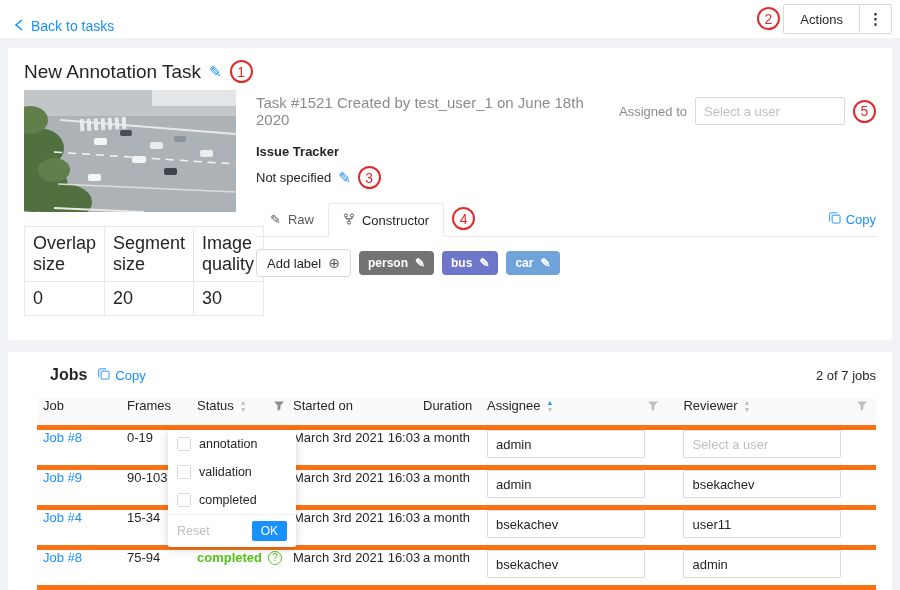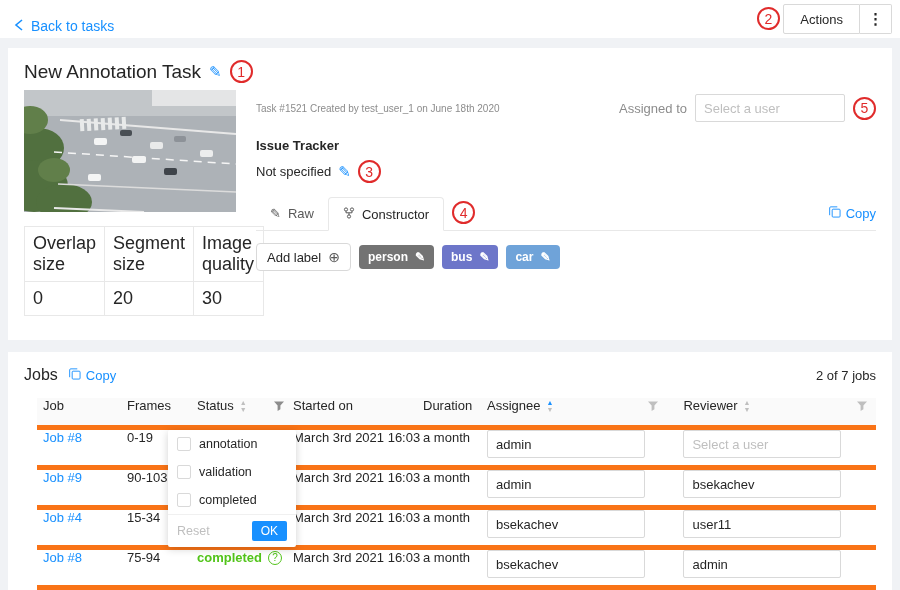--- a/index.html
+++ b/index.html
@@ -31,21 +31,21 @@
   
   .title-row { position:absolute; left:16px; top:12px; display:flex; align-items:center; gap:8px; }
   .task-title { font-size:19px; font-weight:500; color:#262626; }
   .pencil { color:#1890ff; font-size:15px; cursor:pointer; line-height:1; }
   .preview { position:absolute; left:16px; top:42px; width:212px; height:122px; }
   .params { position:absolute; left:16px; top:178px; border-collapse:collapse; font-size:18px; }
   .params th, .params td { border:1px solid #e8e8e8; padding:6px 8px; text-align:left;
                            font-weight:400; color:#262626; width:70px; vertical-align:top; }
   .right-col { position:absolute; left:248px; top:42px; right:16px; }
   .meta-row { display:flex; align-items:center; gap:8px; margin-top:4px; }
-  .meta { flex:1; color:#8c8c8c; font-size:10px; }
+  .meta { flex:1; color:#8c8c8c; font-size:15px; }
   .assigned-label { color:#8c8c8c; font-size:13px; }
   .select-input { width:150px; height:28px; border:1px solid #d9d9d9; border-radius:2px;
                   padding:0 8px; font-size:13px; color:#262626; font-family:"Liberation Sans", sans-serif; }
   input::placeholder { color:#bfbfbf; }
   .issue-title { margin-top:16px; font-weight:bold; font-size:13px; }
   .issue-row { margin-top:7px; display:flex; align-items:center; gap:7px; font-size:13px; }
   .tabs-row { margin-top:12px; display:flex; align-items:flex-end; border-bottom:1px solid #e8e8e8;
               height:36px; }
   .tab { display:flex; align-items:center; gap:7px; padding:0 14px; height:34px; font-size:13px;
          color:#595959; cursor:pointer; }
@@ -57,21 +57,21 @@
                font-size:13px; margin-bottom:9px; cursor:pointer; }
   .labels-row { margin-top:12px; display:flex; align-items:center; gap:8px; }
   .add-label-btn { display:flex; align-items:center; gap:7px; border:1px solid #d9d9d9; border-radius:4px;
                    height:28px; padding:0 10px; font-size:13px; background:#fff; cursor:pointer; }
   .plus-icon { font-size:14px; color:#595959; line-height:1; }
   .chip { display:flex; align-items:center; gap:7px; height:24px; padding:0 9px; border-radius:4px;
           color:#fff; font-size:12px; font-weight:bold; cursor:pointer; }
   .chip .pencil { color:#fff; font-size:12px; }
   
   .jobs-header { position:absolute; left:16px; right:16px; top:14px; display:flex; align-items:center; gap:10px; }
-  .jobs-title { font-size:16px; font-weight:normal; }
+  .jobs-title { font-size:16px; font-weight:bold;margin-left:26px; }
   .jobs-count { margin-left:auto; font-size:13px; color:#262626; }
   .jtable { position:absolute; left:16px; right:16px; top:46px; font-size:13px; }
   .jrow { display:flex; align-items:flex-start; height:40px; border-bottom:5px solid #f97316;margin-left:13px; }
   .jrow.head { height:32px; background:#fafafa; font-weight:500; color:#262626; }
   .c-job { width:90px; padding-left:6px; }
   .c-frames { width:70px; }
   .c-status { width:96px; display:flex; align-items:center; }
   .c-started { width:130px; }
   .c-duration { width:64px; }
   .c-assignee { flex:1.02; display:flex; align-items:center; }

